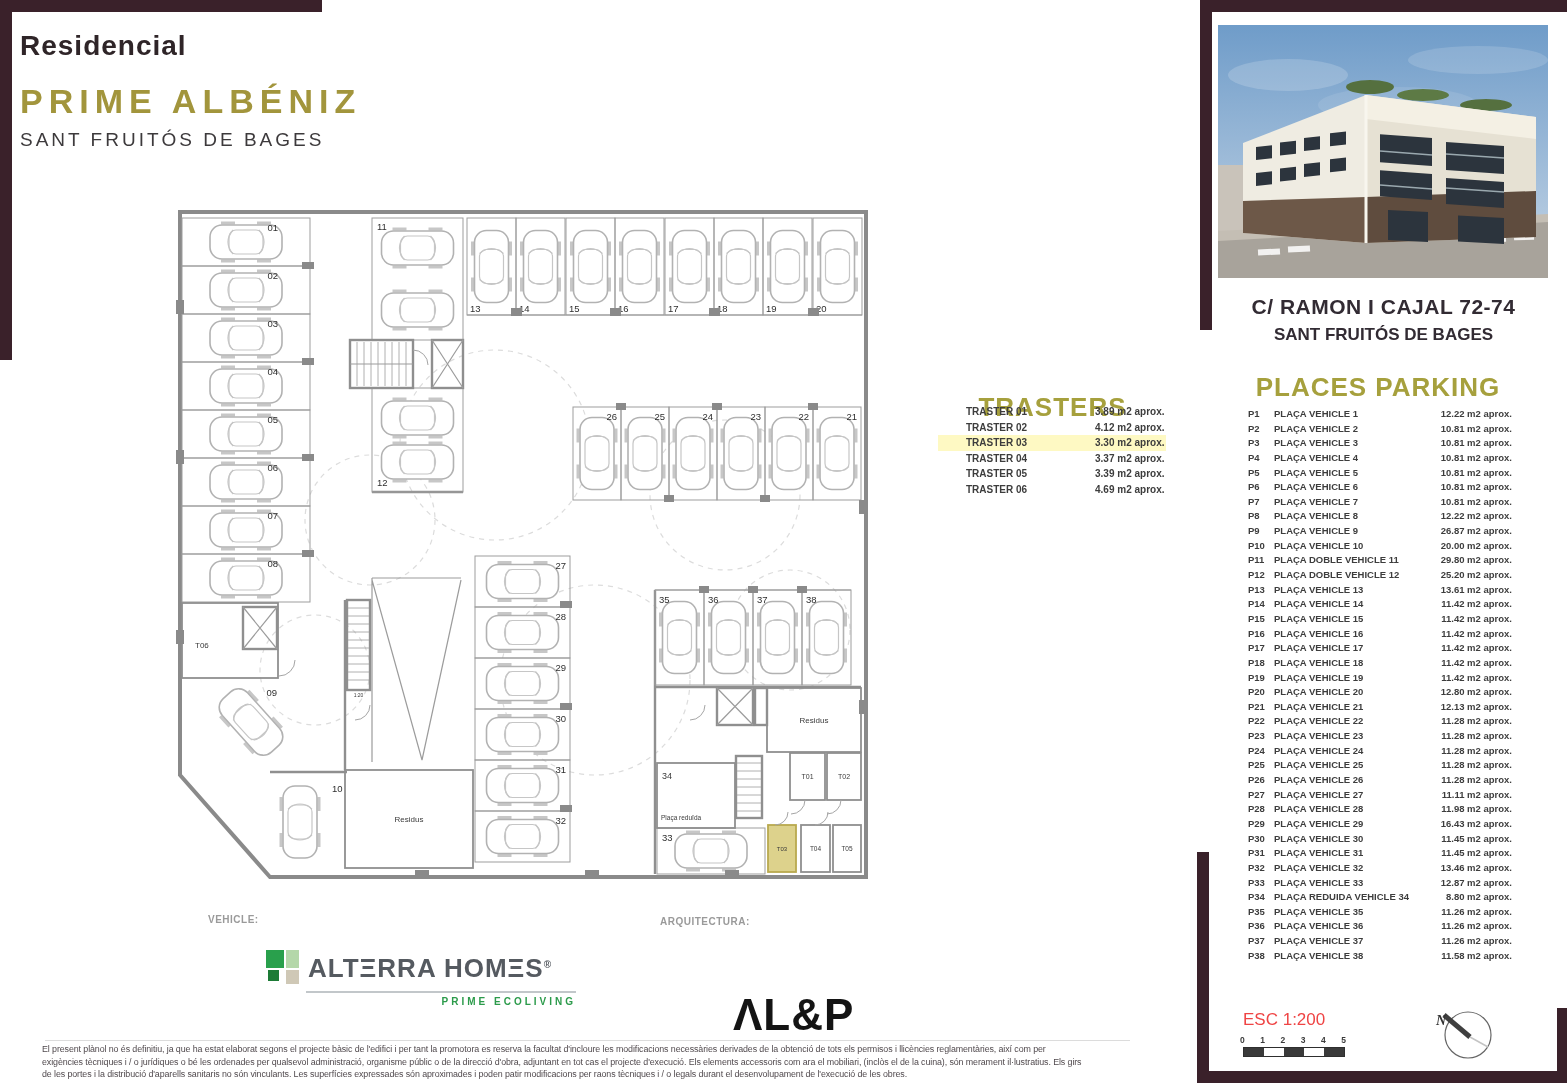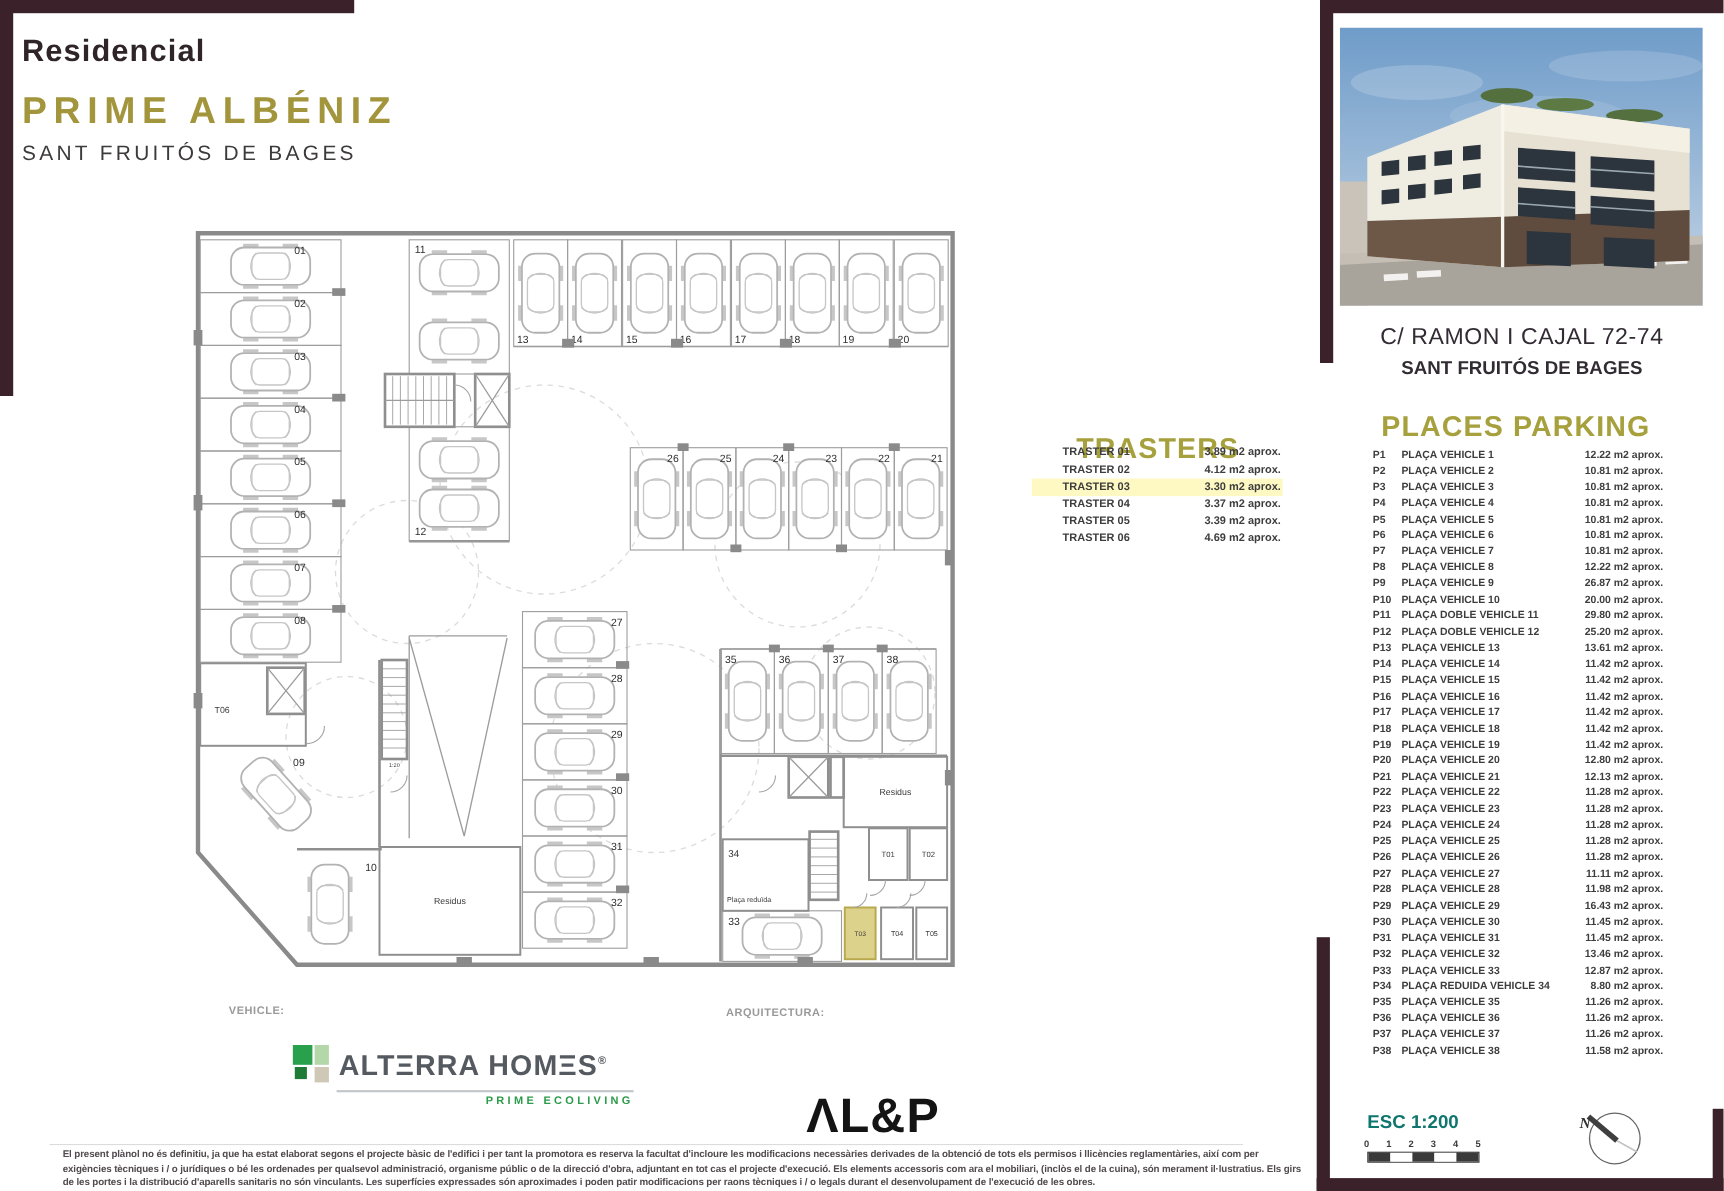--- a/index.html
+++ b/index.html
@@ -9,21 +9,21 @@
   
   .maroon{background:#3a212a;}
   
   .brand{left:20px;top:30px;width:436px;text-align:left;}
   .brand-l1{font-size:28px;font-weight:bold;color:#2f2528;letter-spacing:1px;}
   .brand-l2{font-size:34px;font-weight:bold;color:#a2953c;letter-spacing:6px;margin-top:20px;white-space:nowrap;}
   .brand-l3{font-size:19px;color:#3d3a3c;letter-spacing:3px;margin-top:8px;white-space:nowrap;}
   
   .photo{left:1218px;top:25px;}
   .addr{left:1200px;top:295px;width:367px;text-align:center;color:#322b33;}
-  .addr-l1{font-size:21px;font-weight:normal;letter-spacing:0.5px;}
+  .addr-l1{font-size:21px;font-weight:bold;letter-spacing:0.5px;}
   .addr-l2{font-size:17px;font-weight:bold;margin-top:6px;}
   
   .tbl-title{font-size:26px;font-weight:bold;color:#a6a03d;letter-spacing:1px;text-align:center;}
   #trasters-title{left:935px;top:392px;width:235px;}
   #parking-title{left:1238px;top:372px;width:280px;}
   .tr-rows{left:938px;top:404px;width:228px;}
   .tr-row{position:relative;height:15.5px;line-height:15.5px;font-size:10px;font-weight:bold;color:#3d3d3d;padding-left:28px;}
   .tr-row.hl{background:#fef9c3;}
   .tr-area{position:absolute;left:157px;top:0;}
   .pk-rows{left:1230px;top:407px;width:292px;}
@@ -36,29 +36,29 @@
   #gestiona{left:208px;top:914px;}
   #arquitectura{left:660px;top:916px;}
   .alterra{left:266px;top:948px;width:310px;}
   .alterra-row{display:flex;align-items:center;}
   .alterra-name{font-size:26px;font-weight:bold;color:#555a60;letter-spacing:1px;margin-left:8px;white-space:nowrap;}
   .alterra-reg{font-size:10px;font-weight:bold;color:#555a60;vertical-align:top;position:relative;top:-4px;}
   .alterra-rule{height:2px;background:#c2c7ca;margin-top:3px;margin-left:40px;}
   .alterra-tag{font-size:10px;font-weight:bold;color:#2c9b4b;letter-spacing:3px;text-align:right;margin-top:3px;}
   .alp{left:733px;top:990px;font-size:44px;font-weight:bold;color:#141414;letter-spacing:1px;}
   
-  #esc-label{left:1243px;top:1010px;font-size:17px;font-weight:bold;color:#0f766e;}
+  #esc-label{left:1243px;top:1010px;font-size:17px;font-weight:normal;color:#ef4444;}
   .ticks{left:1240px;top:1035px;width:106px;display:flex;justify-content:space-between;
          font-size:8.5px;font-weight:bold;color:#3a3a3a;}
   .sbar{left:1243px;top:1047px;width:100px;height:8px;border:1px solid #2e2e2e;display:flex;}
   .sbar div{flex:1;}
   .sbar div:nth-child(odd){background:#3a3a3a;}
   .sbar div:nth-child(even){background:#ffffff;}
   
-  .disclaimer{left:57px;top:1043px;width:1152px;font-size:8.9px;font-weight:bold;color:#514a4e;
+  .disclaimer{left:42px;top:1043px;width:1152px;font-size:8.9px;font-weight:normal;color:#514a4e;
               letter-spacing:-0.1px;line-height:12.6px;}
   .disclaimer div{white-space:nowrap;overflow:hidden;}
   .disc-rule{left:45px;top:1040px;width:1085px;height:1px;background:#dcdcdc;}
   
   .stall-num{font-family:"Liberation Sans",sans-serif;font-size:9.5px;fill:#2e2e2e;}
   .room-label{font-family:"Liberation Sans",sans-serif;fill:#3a3a3a;}
   .wall{stroke:#8a8a8a;stroke-width:4;fill:none;}
   .w2{stroke:#8f8f8f;stroke-width:2.4;fill:none;}
   .w1{stroke:#9c9c9c;stroke-width:1.2;fill:none;}
   .stall{stroke:#9d9d9d;stroke-width:1;fill:none;}

